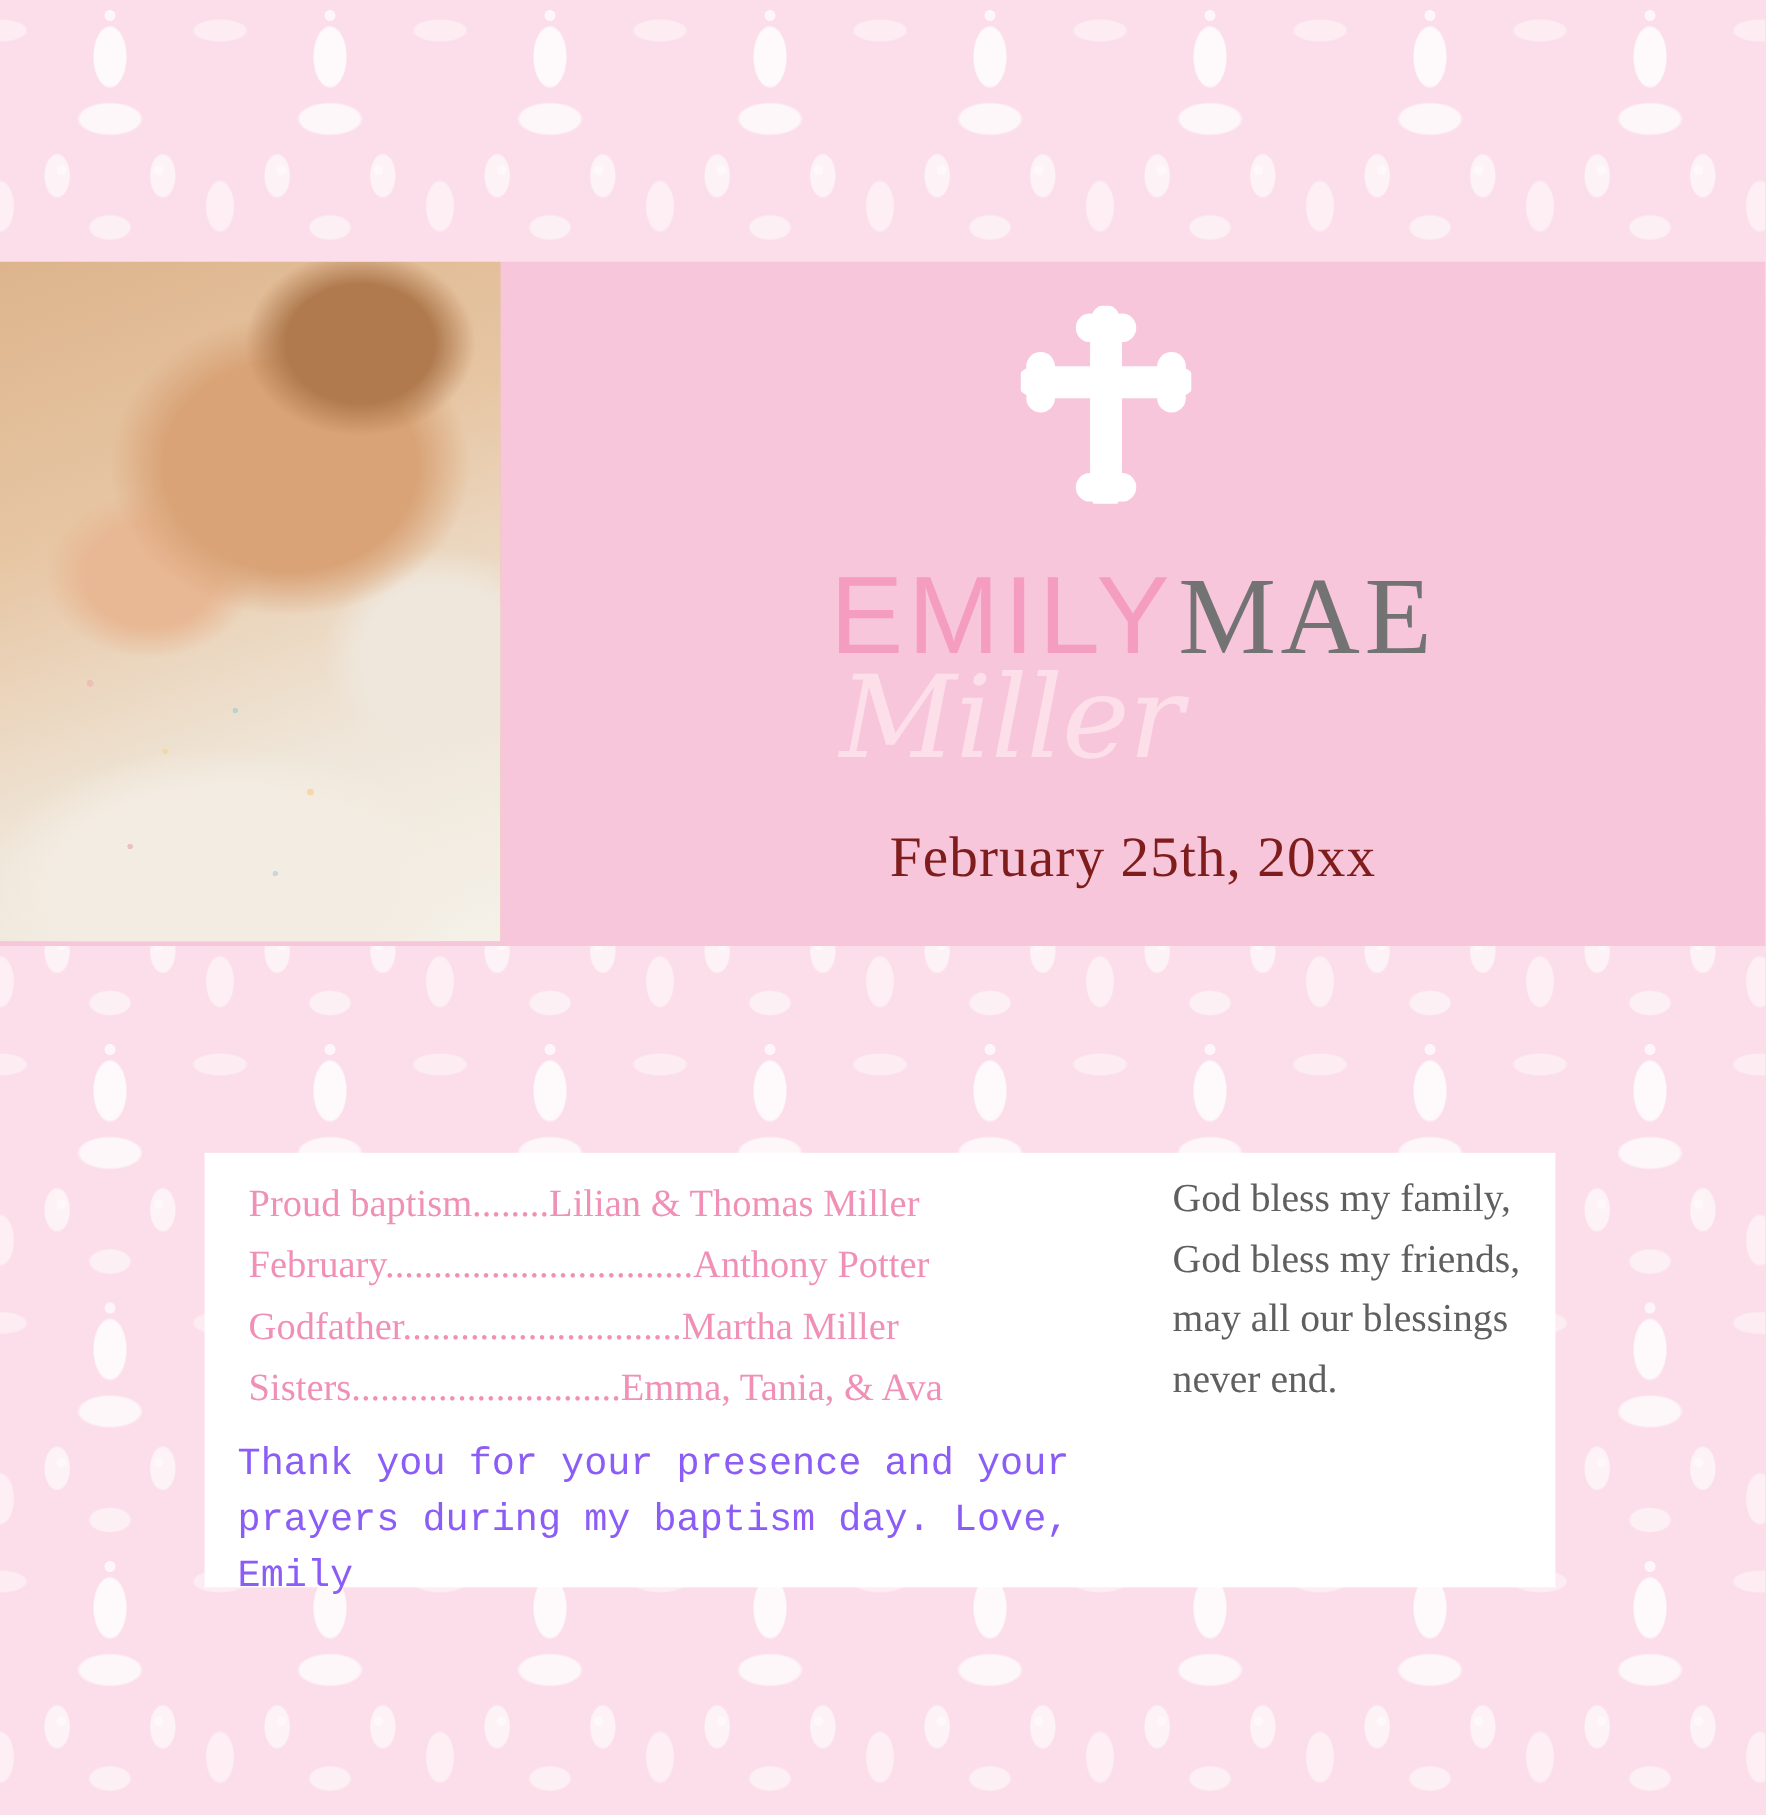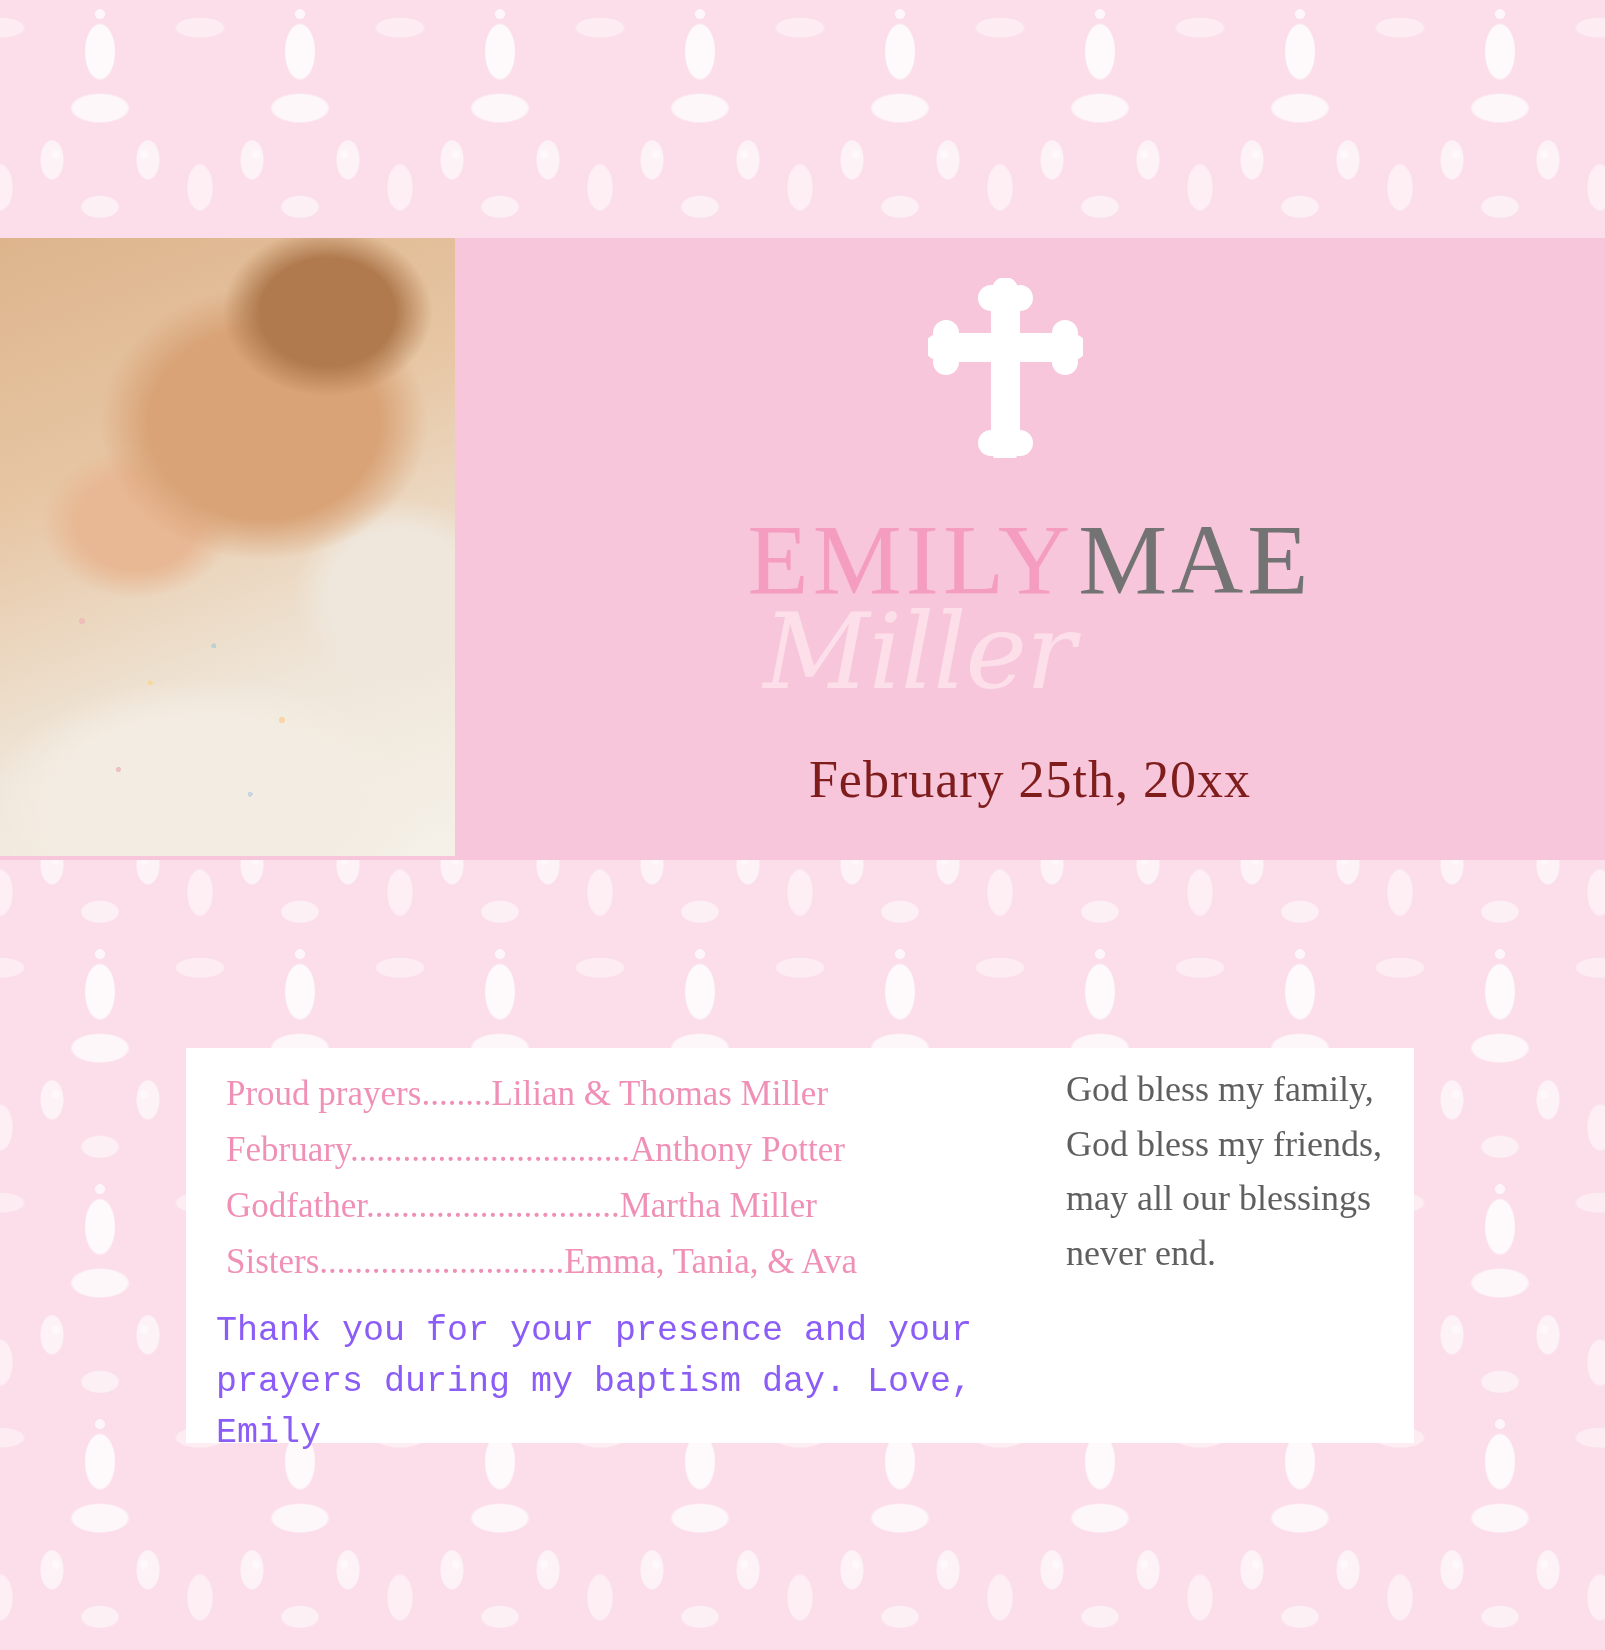--- a/index.html
+++ b/index.html
@@ -101,21 +101,21 @@
     top: 510px;
     width: 1150px;
     text-align: center;
     line-height: 1;
     white-space: nowrap;
   }
   .first-name {
     font-size: 100px;
     letter-spacing: 4px;
     color: #f59dc0;
-    font-family: Liberation Serif, serif;
+    font-family: Liberation Sans, sans-serif;
   }
   .middle-name {
     font-size: 100px;
     letter-spacing: 4px;
     color: #737373;
     font-family: "Liberation Serif", serif;
   }
   .last-name {
     position: absolute;
     left: 455px;
@@ -222,21 +222,21 @@
 <div class="name-line">
   <span class="first-name">EMILY</span>
   <span class="middle-name">MAE</span>
 </div>
 <div class="last-name">Miller</div>
 <div class="event-date">February 25th, 20xx</div>
 
 <div class="card">
   <div class="card-left">
     <div class="roster-row">
-      <span>Proud prayers</span><span>........</span><span>Lilian &amp; Thomas Miller</span>
+      <span>Proud baptism</span><span>........</span><span>Lilian &amp; Thomas Miller</span>
     </div>
     <div class="roster-row">
       <span>February</span><span>................................</span><span>Anthony Potter</span>
     </div>
     <div class="roster-row">
       <span>Godfather</span><span>.............................</span><span>Martha Miller</span>
     </div>
     <div class="roster-row">
       <span>Sisters</span><span>............................</span><span>Emma, Tania, &amp; Ava</span>
     </div>

